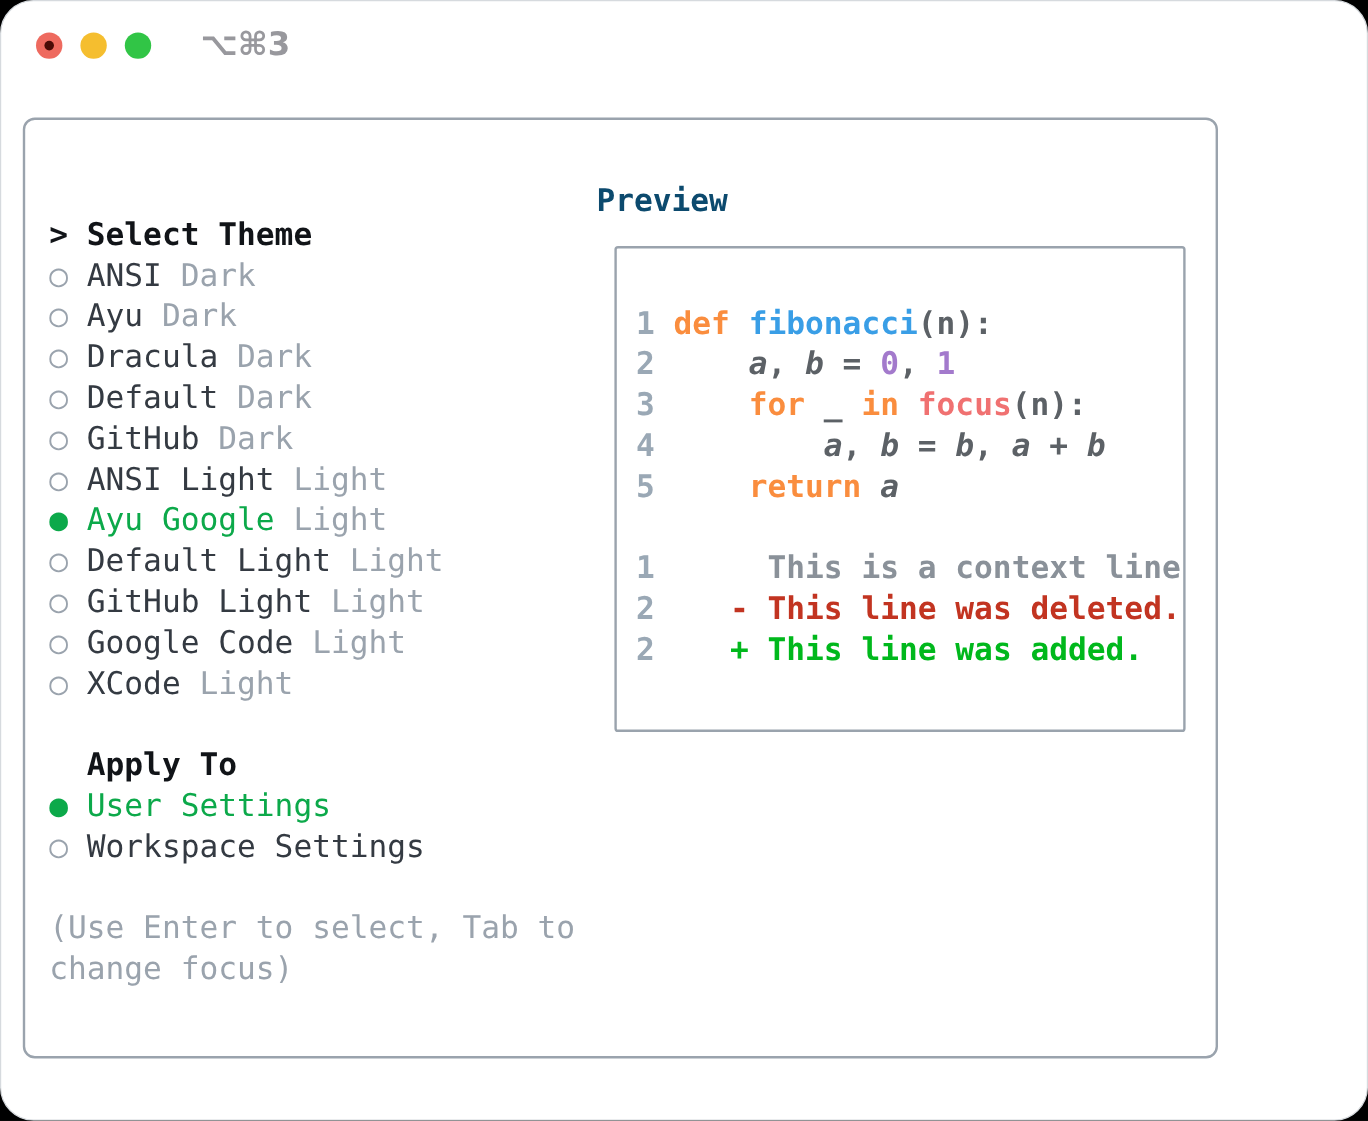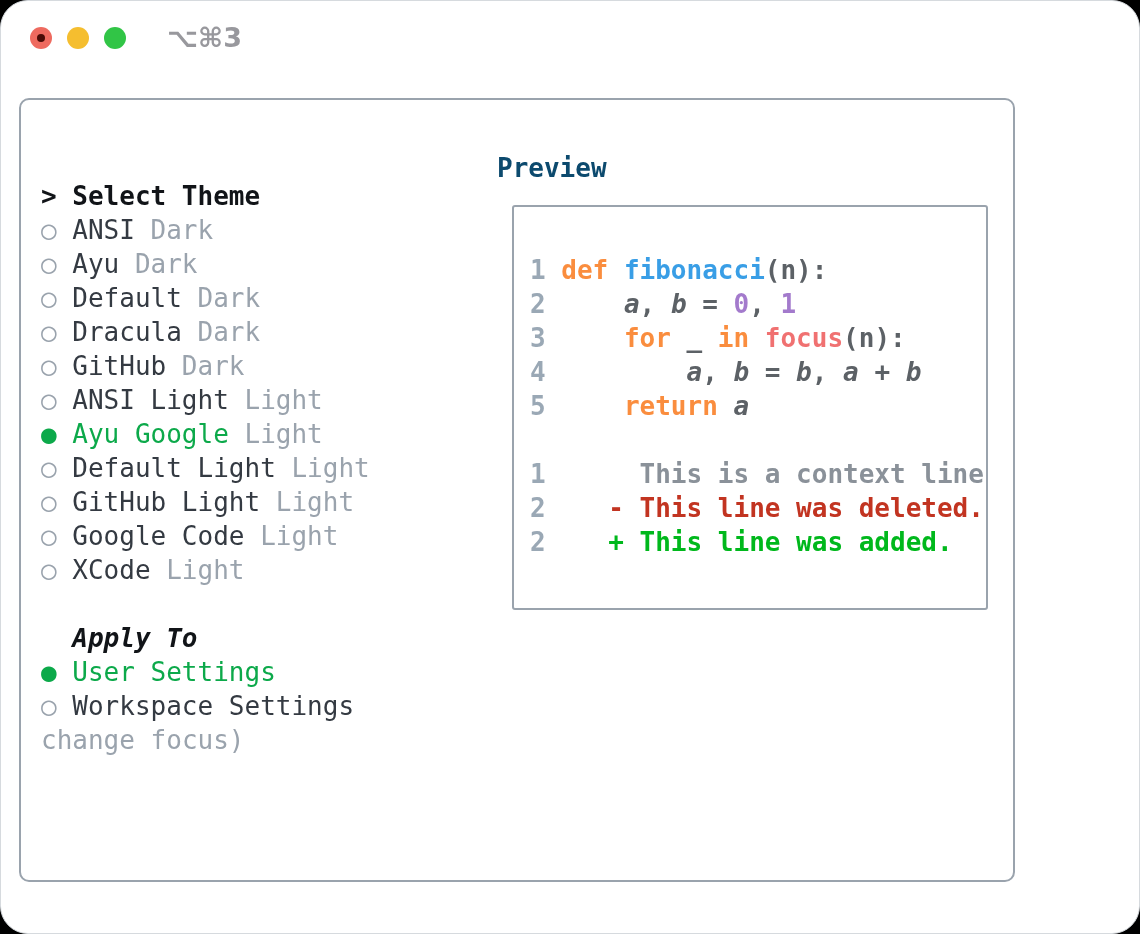--- a/index.html
+++ b/index.html
@@ -26,21 +26,21 @@
     box-sizing:border-box;border:2px solid #9AA3AD;border-radius:10px;background:#fff;
   }
   .left-col{position:absolute;left:20px;top:51px;margin-top:28px;}
   .row{white-space:pre;line-height:34px;}
   .bullet{display:inline-block;width:2ch;color:#9AA3AD;}
   .hdr .bullet{color:#111418;font-weight:bold;}
   .hdr-text{color:#111418;font-weight:bold;}
   .t-label{color:#343A42;}
   .t-variant{margin-left:1ch;color:#9AA3AD;}
   .row.selected .bullet,.row.selected .t-label{color:#0CA94A;}
-  .apply-header{margin-top:34px;font-style:italic;}
+  .apply-header{margin-top:34px;}
   .hint{margin-top:34px;color:#9AA3AD;white-space:pre;line-height:34px;}
   .hint2{color:#9AA3AD;white-space:pre;line-height:34px;}
   
   .preview-header{position:absolute;left:476px;top:51px;font-weight:bold;color:#0c4a6e;white-space:pre;}
   .preview-box{
     position:absolute;left:491px;top:105px;width:476px;height:405px;
     box-sizing:border-box;border:2px solid #9AA3AD;border-radius:3px;background:#fff;
     padding:46px 0 0 16px;overflow:hidden;font-weight:bold;
   }
   .code-line{white-space:pre;line-height:34px;}
@@ -66,38 +66,39 @@
   <span class="shortcut">⌥⌘3</span>
 
   <div class="panel">
 
     <div class="left-col">
       <div class="row hdr"><span class="bullet">&gt;</span><span class="hdr-text">Select Theme</span></div>
 
       <div id="theme-list">
           <div class="row"><span class="bullet">○</span><span class="t-label">ANSI</span><span class="t-variant">Dark</span></div>
           <div class="row"><span class="bullet">○</span><span class="t-label">Ayu</span><span class="t-variant">Dark</span></div>
+          <div class="row"><span class="bullet">○</span><span class="t-label">Dracula</span><span class="t-variant">Dark</span></div>
           <div class="row"><span class="bullet">○</span><span class="t-label">Default</span><span class="t-variant">Dark</span></div>
-          <div class="row"><span class="bullet">○</span><span class="t-label">Dracula</span><span class="t-variant">Dark</span></div>
           <div class="row"><span class="bullet">○</span><span class="t-label">GitHub</span><span class="t-variant">Dark</span></div>
           <div class="row"><span class="bullet">○</span><span class="t-label">ANSI Light</span><span class="t-variant">Light</span></div>
           <div class="row selected"><span class="bullet">●</span><span class="t-label">Ayu Google</span><span class="t-variant">Light</span></div>
           <div class="row"><span class="bullet">○</span><span class="t-label">Default Light</span><span class="t-variant">Light</span></div>
           <div class="row"><span class="bullet">○</span><span class="t-label">GitHub Light</span><span class="t-variant">Light</span></div>
           <div class="row"><span class="bullet">○</span><span class="t-label">Google Code</span><span class="t-variant">Light</span></div>
           <div class="row"><span class="bullet">○</span><span class="t-label">XCode</span><span class="t-variant">Light</span></div>
         </div>
 
       <div class="row hdr apply-header"><span class="bullet"></span><span class="hdr-text">Apply To</span></div>
 
       <div id="apply-list">
           <div class="row selected"><span class="bullet">●</span><span class="t-label">User Settings</span></div>
           <div class="row"><span class="bullet">○</span><span class="t-label">Workspace Settings</span></div>
         </div>
 
+      <div class="hint">(Use Enter to select, Tab to</div>
       <div class="hint2">change focus)</div>
     </div>
 
     <div class="preview-header">Preview</div>
 
     <div class="preview-box">
       <div id="code-lines">
           <div class="code-line"><span class="ln">1</span><span class="c-kw">def </span><span class="c-fn">fibonacci</span><span class="c-plain">(n):</span></div>
           <div class="code-line"><span class="ln">2</span><span class="c-plain">    </span><span class="c-var">a</span><span class="c-plain">, </span><span class="c-var">b</span><span class="c-plain"> = </span><span class="c-const">0</span><span class="c-plain">, </span><span class="c-const">1</span></div>
           <div class="code-line"><span class="ln">3</span><span class="c-plain">    </span><span class="c-kw">for</span><span class="c-plain"> _ </span><span class="c-kw">in</span><span class="c-plain"> </span><span class="c-special">focus</span><span class="c-plain">(n):</span></div>

